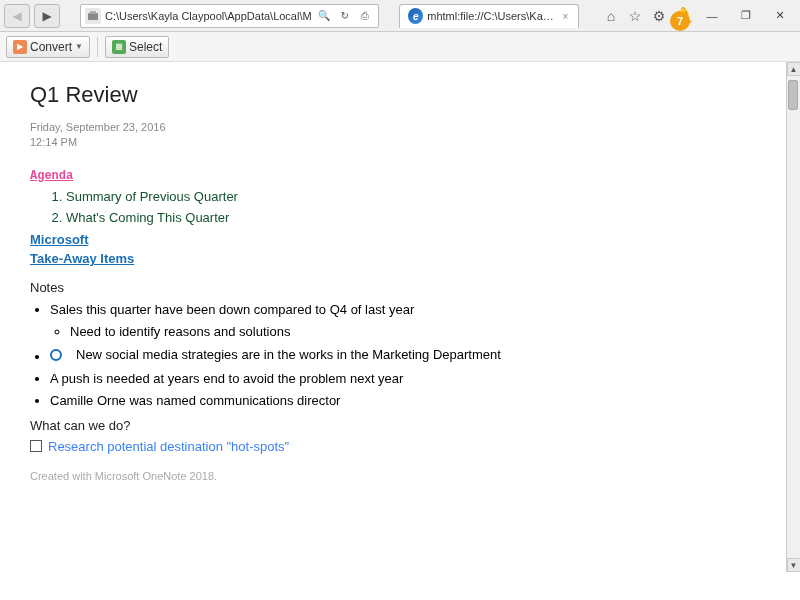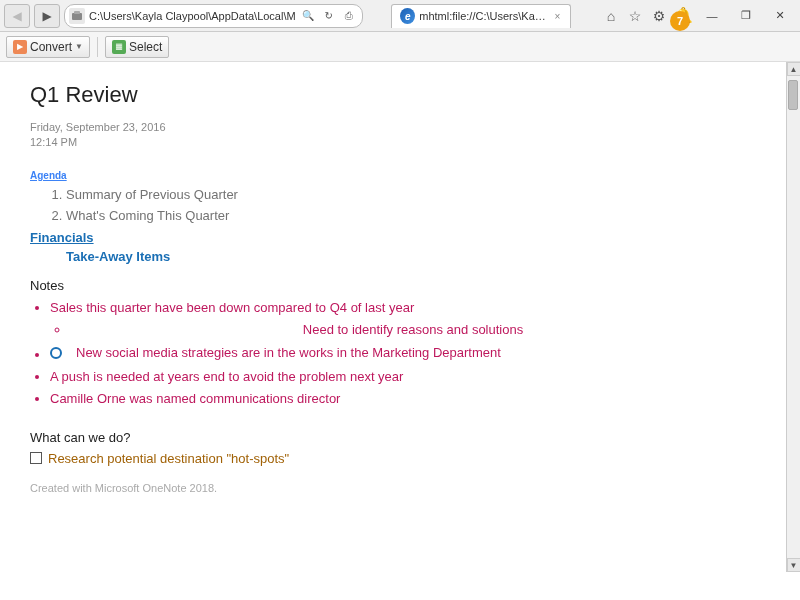--- a/index.html
+++ b/index.html
@@ -53,27 +53,28 @@
       cursor: pointer;
       font-size: 12px;
       color: #555;
     }
     .nav-btn.disabled { color: #bbb; cursor: default; }
     .address-bar {
       display: flex;
       align-items: center;
       background: #fff;
       border: 1px solid #bbb;
-      border-radius: 10px;
+      border-radius: 2px;
       height: 24px;
       flex: 1;
       padding: 0 4px;
       gap: 4px;
       font-size: 11px;
       color: #333;
+      margin-left: 16px;
     }
     .address-bar-icon {
       width: 16px;
       height: 16px;
       background: #e8e8e8;
       border-radius: 2px;
       display: flex;
       align-items: center;
       justify-content: center;
       font-size: 9px;
@@ -226,75 +227,76 @@
       margin-bottom: 4px;
     }
     .page-date {
       font-size: 11px;
       color: #888;
       line-height: 1.4;
       margin-bottom: 16px;
       margin-top: 12px;
     }
     .agenda-link {
-      color: #3b82f6;
+      color: #ec4899;
       font-weight: bold;
       text-decoration: underline;
-      font-size: 10px;
+      font-size: 12px;
       cursor: pointer;
       display: inline-block;
       margin-bottom: 4px;
+      font-family: Liberation Mono, monospace;
     }
     .agenda-list {
       margin-left: 36px;
       margin-bottom: 4px;
     }
     .agenda-list li {
       font-size: 13px;
-      color: #737373;
+      color: #14532d;
       line-height: 1.6;
     }
     .financials-link {
       color: #1a6fb5;
       font-weight: bold;
       text-decoration: underline;
       font-size: 13px;
       cursor: pointer;
       display: block;
       margin-bottom: 4px;
     }
     .takeaway-link {
       color: #1a6fb5;
       font-weight: bold;
+      text-decoration: underline;
       font-size: 13px;
       cursor: pointer;
       display: block;
       margin-bottom: 14px;
-      margin-left: 36px;
-    }
-    .notes-section { margin-bottom: 20px; }
+    }
+    .notes-section { margin-bottom: 6px; }
     .notes-label {
       font-size: 13px;
       color: #222;
       margin-bottom: 4px;
     }
     .notes-list {
       margin-left: 20px;
     }
     .notes-list li {
       font-size: 13px;
-      color: #be185d;
+      color: #000000;
       line-height: 1.7;
       list-style-type: disc;
     }
     .notes-list li ul {
       margin-left: 20px;
       list-style-type: circle;
     }
-    .notes-list li ul li { list-style-type: circle; text-align: center; }
+    .notes-list li ul li { list-style-type: circle; }
     .radio-bullet {
       display: inline-flex;
       align-items: center;
       gap: 14px;
     }
     .radio-circle {
       width: 12px;
       height: 12px;
       border: 2px solid #1a6fb5;
       border-radius: 50%;
@@ -316,21 +318,21 @@
     .checkbox-box {
       width: 12px;
       height: 12px;
       border: 1px solid #555;
       background: #fff;
       display: inline-block;
       flex-shrink: 0;
     }
     .checkbox-label {
       font-size: 13px;
-      color: #a16207;
+      color: #3b82f6;
     }
     .footer-text {
       font-size: 11px;
       color: #aaa;
       margin-top: 16px;
     }
 
     
     .notif-badge {
       position: absolute;
@@ -441,21 +443,21 @@
     <div class="page-date">
       <span>Friday, September 23, 2016</span><br>
       <span>12:14 PM</span>
     </div>
 
     <a class="agenda-link">Agenda</a>
     <ol class="agenda-list">
       <li>Summary of Previous Quarter</li>
       <li>What's Coming This Quarter</li>
     </ol>
-    <a class="financials-link">Financials</a>
+    <a class="financials-link">Microsoft</a>
     <a class="takeaway-link">Take-Away Items</a>
 
     <div class="notes-section">
       <div class="notes-label">Notes</div>
       <ul class="notes-list">
         <li>
           <span>Sales this quarter have been down compared to Q4 of last year</span>
           <ul>
             <li>Need to identify reasons and solutions</li>
           </ul>

